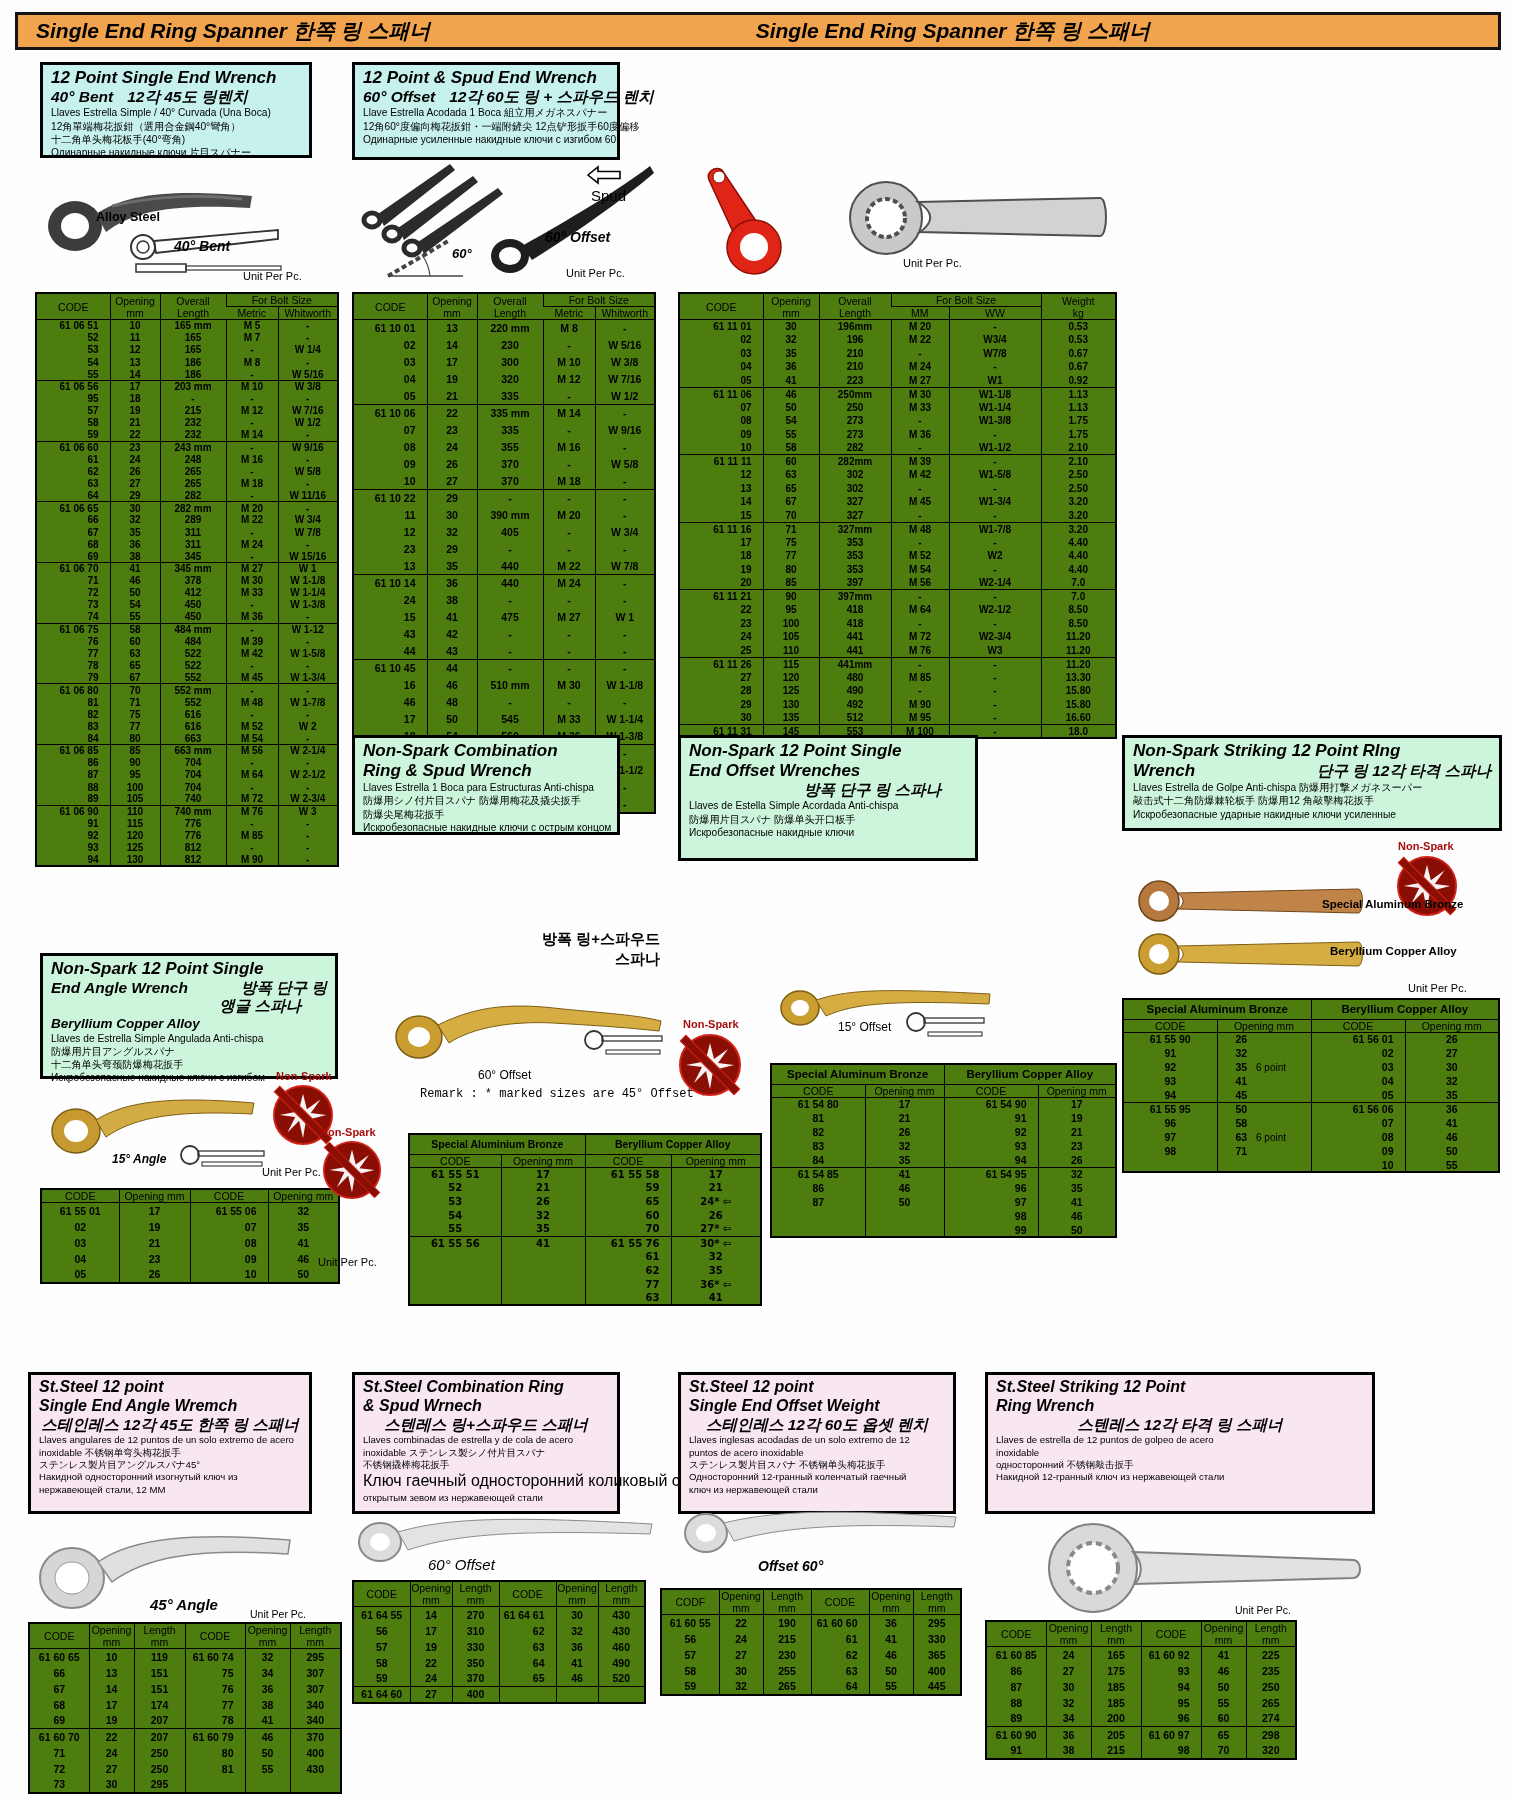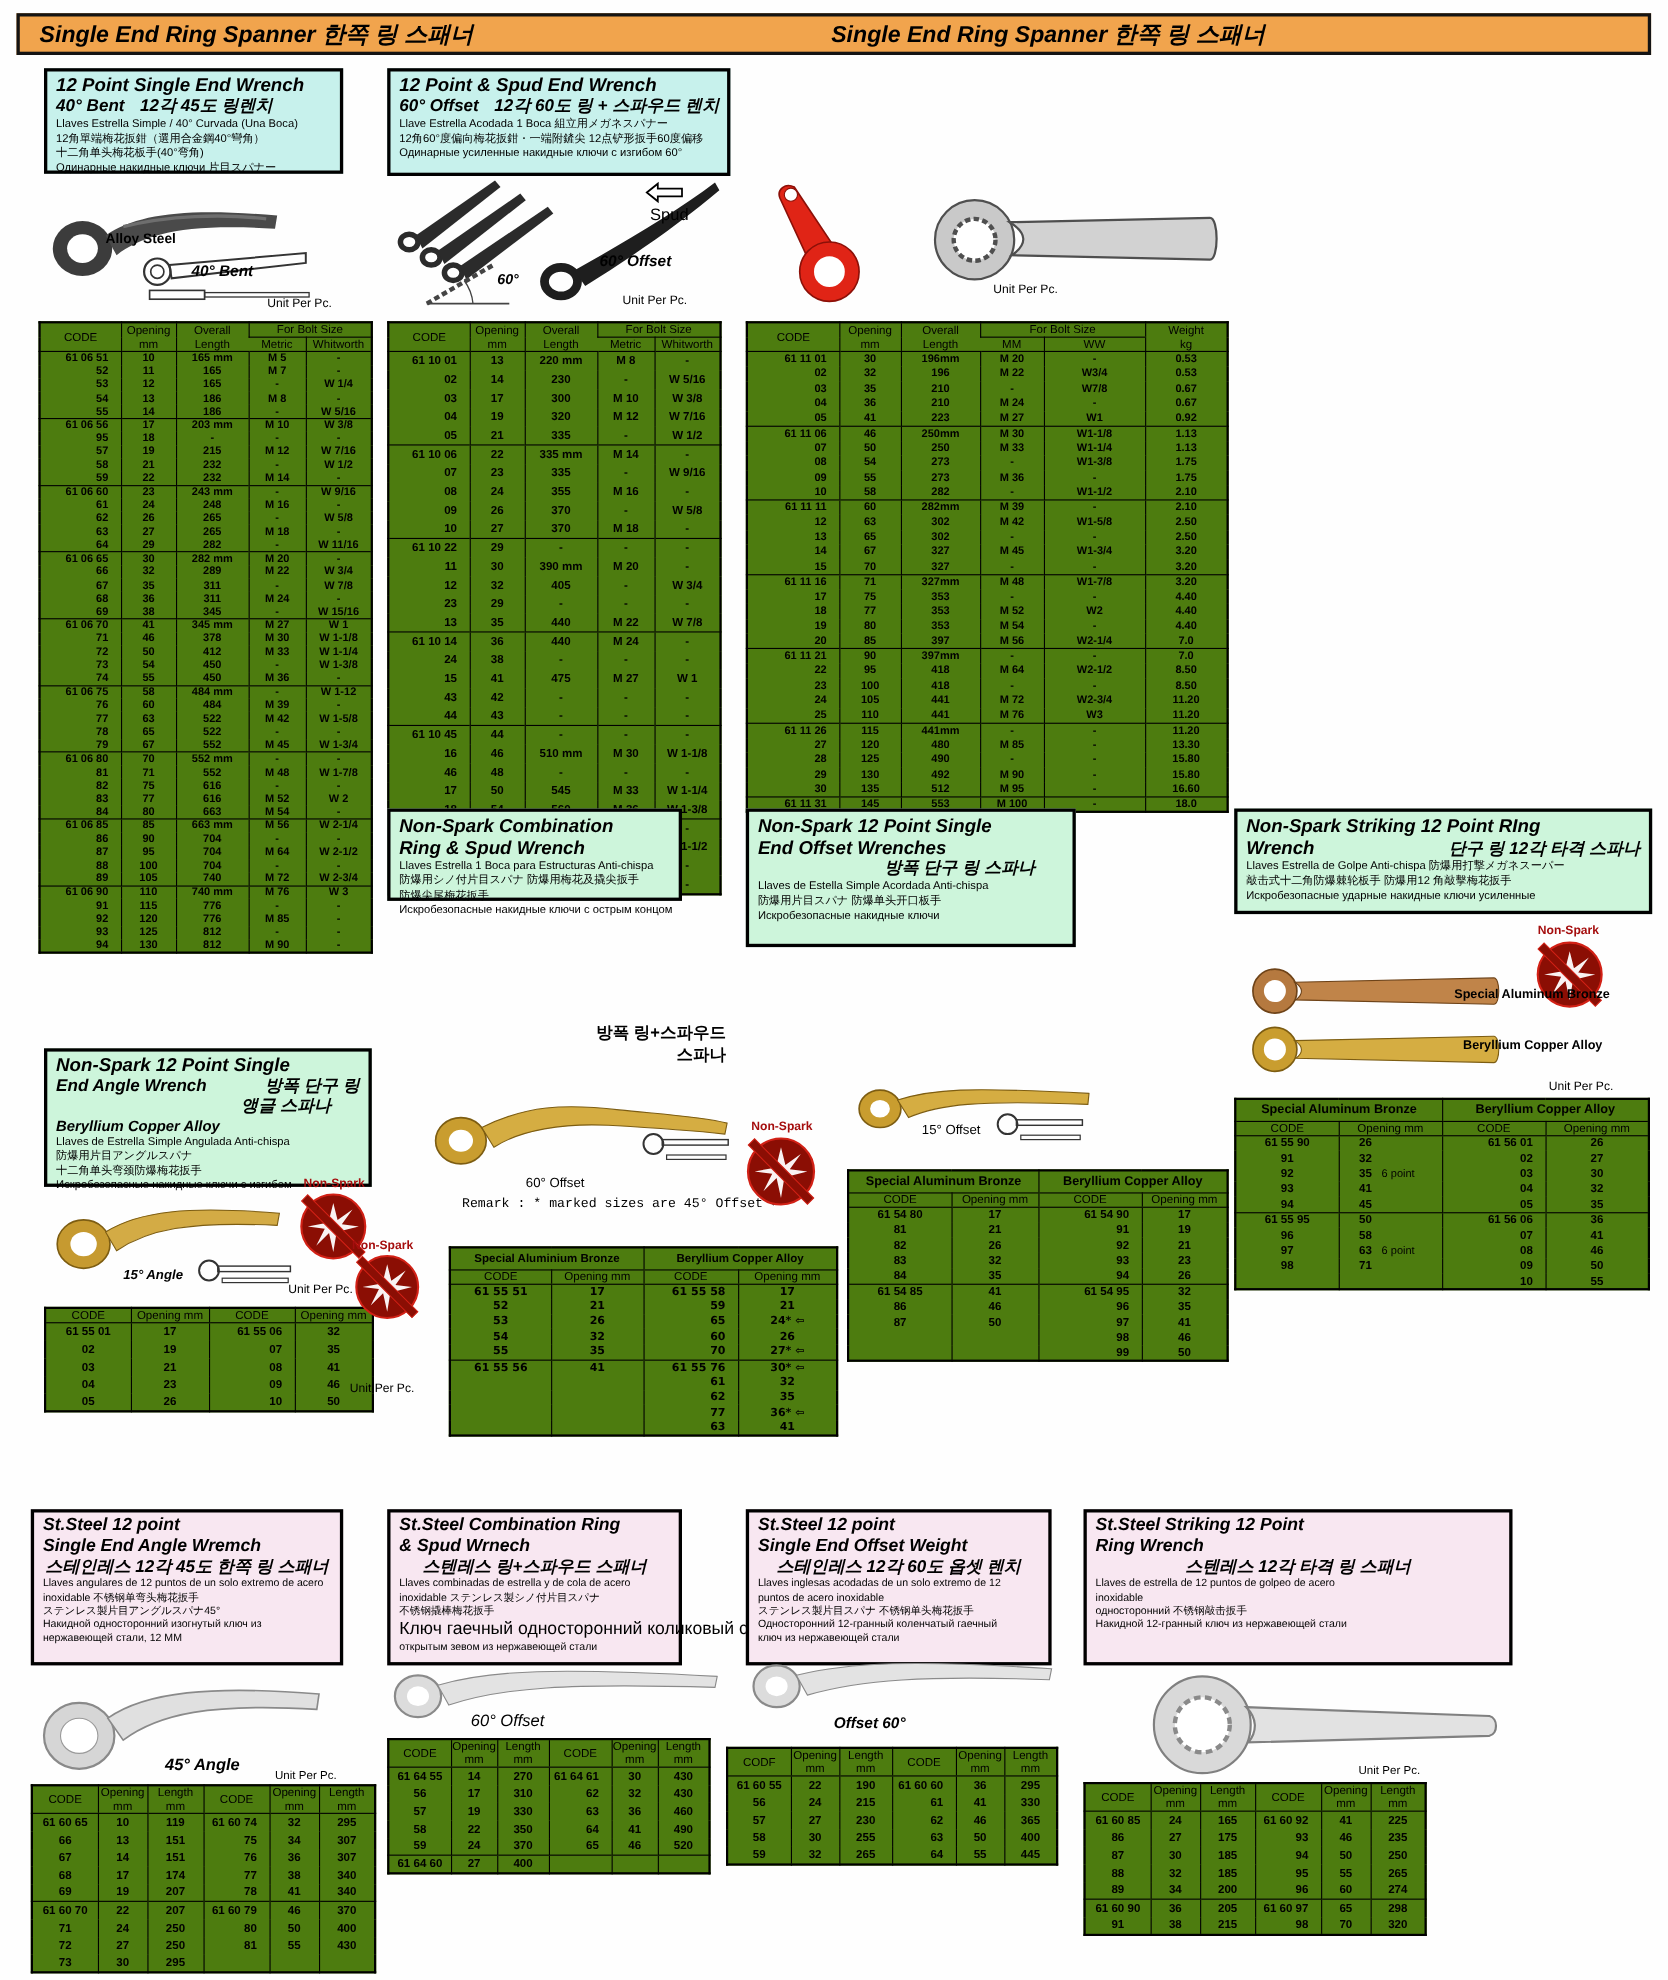--- a/index.html
+++ b/index.html
@@ -420,21 +420,21 @@
         <tr>
           <td>94</td>
           <td>130</td>
           <td>812</td>
           <td>M 90</td>
           <td>-</td>
         </tr>
       </tbody>
   </table>
 
-  <div class="hbox cyan" style="left:352px;top:62px;width:312px;height:98px">
+  <div class="hbox cyan" style="left:352px;top:62px;width:268px;height:98px">
     <div class="t1">12 Point &amp; Spud End Wrench</div>
     <div class="trow">
       <span class="t1s">60° Offset</span>
       <span class="t1s">12각 60도 링 + 스파우드 렌치</span>
     </div>
     <div class="d">Llave Estrella Acodada 1 Boca  組立用メガネスパナー</div>
     <div class="d">12角60°度偏向梅花扳鉗・一端附鏟尖  12点铲形扳手60度偏移</div>
     <div class="d">Одинарные усиленные накидные ключи с изгибом 60°</div>
   </div>
   <svg class="abs" style="left:358px;top:158px;width:300px;height:124px" viewBox="0 0 300 124">
@@ -1055,21 +1055,21 @@
         </tr>
         <tr>
           <td>05</td>
           <td>26</td>
           <td>10</td>
           <td>50</td>
         </tr>
       </tbody>
   </table>
 
-  <div class="hbox green" style="left:352px;top:735px;width:268px;height:84px">
+  <div class="hbox green" style="left:352px;top:735px;width:268px;height:100px">
     <div class="t1">Non-Spark Combination</div>
     <div class="t1">Ring &amp; Spud Wrench</div>
     <div class="d">Llaves Estrella 1 Boca para Estructuras Anti-chispa</div>
     <div class="d">防爆用シノ付片目スパナ  防爆用梅花及撬尖扳手</div>
     <div class="d">防爆尖尾梅花扳手</div>
     <div class="d">Искробезопасные накидные ключи с острым концом</div>
   </div>
   <div class="lbl b f15" style="left:500px;top:930px;width:160px;text-align:right">방폭 링+스파우드</div>
   <div class="lbl b f15" style="left:500px;top:950px;width:160px;text-align:right">스파나</div>
   <svg class="abs" style="left:393px;top:993px;width:272px;height:78px" viewBox="0 0 272 78">

